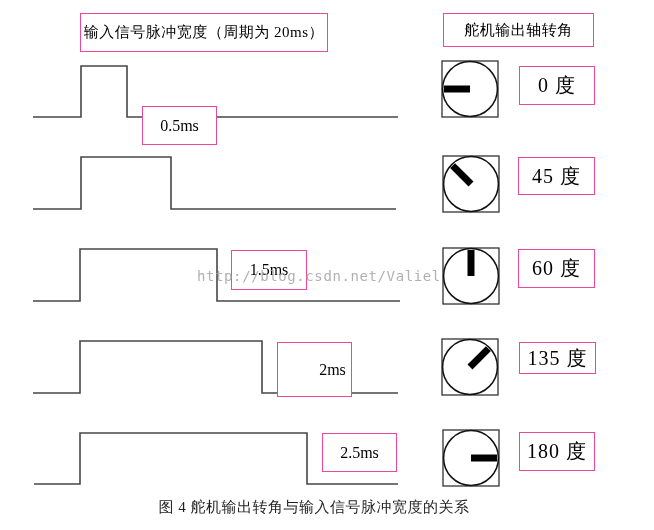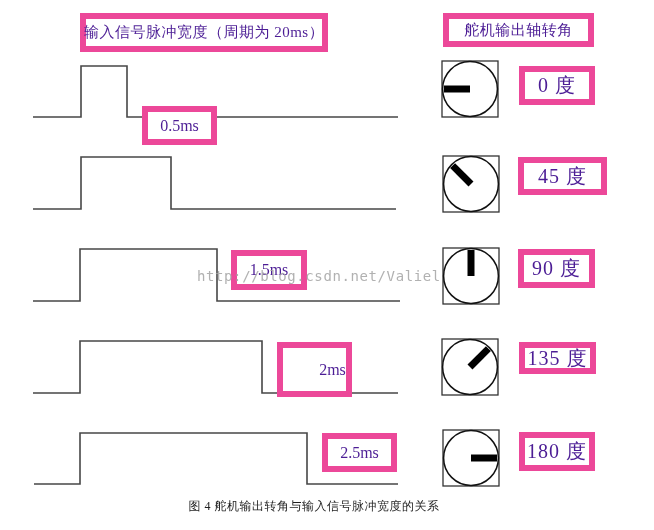--- a/index.html
+++ b/index.html
@@ -10,42 +10,42 @@
   }
   .canvas {
     position: relative;
     width: 654px;
     height: 530px;
     background: #ffffff;
     overflow: hidden;
   }
   .box {
     position: absolute;
-    border: 6px solid #ec4899;
+    border: 1px solid #ec4899;
     background: #ffffff;
     display: flex;
     align-items: center;
     justify-content: center;
-    color: #4c1d95;
+    color: #000000;
     box-sizing: border-box;
     white-space: nowrap;
   }
   .header-box { font-size: 15px; letter-spacing: 0.5px; }
   .pulse-label { font-size: 16px; }
   .angle-label { font-size: 20px; letter-spacing: 1px; }
   .wave-layer { position: absolute; left: 0; top: 0; z-index: 1; }
   .dial { position: absolute; z-index: 2; }
   .box { z-index: 3; }
   .caption {
     position: absolute;
     left: 0;
     width: 628px;
     top: 498px;
     text-align: center;
-    font-size: 12px;
+    font-size: 15px;
     color: #1f1f1f;
     letter-spacing: 0.5px;
     z-index: 3;
   }
   .watermark {
     position: absolute;
     left: 197px;
     top: 268px;
     font-family: "DejaVu Sans Mono", monospace;
     font-size: 14px;
@@ -77,29 +77,29 @@
     <circle cx="29" cy="29" r="27.4" fill="#ffffff" stroke="#111111" stroke-width="1.5"></circle>
     <line x1="29" y1="29" x2="3" y2="29" stroke="#000000" stroke-width="7"></line>
   </svg>
   <div class="box angle-label" style="left:519px; top:66px; width:76px; height:39px;">0 度</div>
 
   <svg class="dial" style="left:442px; top:155px;" width="58" height="58" viewBox="0 0 58 58">
     <rect x="1" y="1" width="56" height="56" fill="none" stroke="#333333" stroke-width="1.3"></rect>
     <circle cx="29" cy="29" r="27.4" fill="#ffffff" stroke="#111111" stroke-width="1.5"></circle>
     <line x1="29" y1="29" x2="10.6" y2="10.6" stroke="#000000" stroke-width="7"></line>
   </svg>
-  <div class="box angle-label" style="left:518px; top:157px; width:89px; height:38px;">45 度</div>
+  <div class="box angle-label" style="left:518px; top:157px; width:77px; height:38px;">45 度</div>
 
   <div class="box pulse-label" style="left:231px; top:250px; width:76px; height:40px;">1.5ms</div>
   <svg class="dial" style="left:442px; top:247px;" width="58" height="58" viewBox="0 0 58 58">
     <rect x="1" y="1" width="56" height="56" fill="none" stroke="#333333" stroke-width="1.3"></rect>
     <circle cx="29" cy="29" r="27.4" fill="#ffffff" stroke="#111111" stroke-width="1.5"></circle>
     <line x1="29" y1="29" x2="29" y2="3" stroke="#000000" stroke-width="7"></line>
   </svg>
-  <div class="box angle-label" style="left:518px; top:249px; width:77px; height:39px;">90 度</div>
+  <div class="box angle-label" style="left:518px; top:249px; width:77px; height:39px;">60 度</div>
 
   <div class="box pulse-label" style="left:277px; top:342px; width:75px; height:55px;padding-left:36px;">2ms</div>
   <svg class="dial" style="left:441px; top:338px;" width="58" height="58" viewBox="0 0 58 58">
     <rect x="1" y="1" width="56" height="56" fill="none" stroke="#333333" stroke-width="1.3"></rect>
     <circle cx="29" cy="29" r="27.4" fill="#ffffff" stroke="#111111" stroke-width="1.5"></circle>
     <line x1="29" y1="29" x2="47.4" y2="10.6" stroke="#000000" stroke-width="7"></line>
   </svg>
   <div class="box angle-label" style="left:519px; top:342px; width:77px; height:32px;">135 度</div>
 
   <div class="box pulse-label" style="left:322px; top:433px; width:75px; height:39px;">2.5ms</div>

